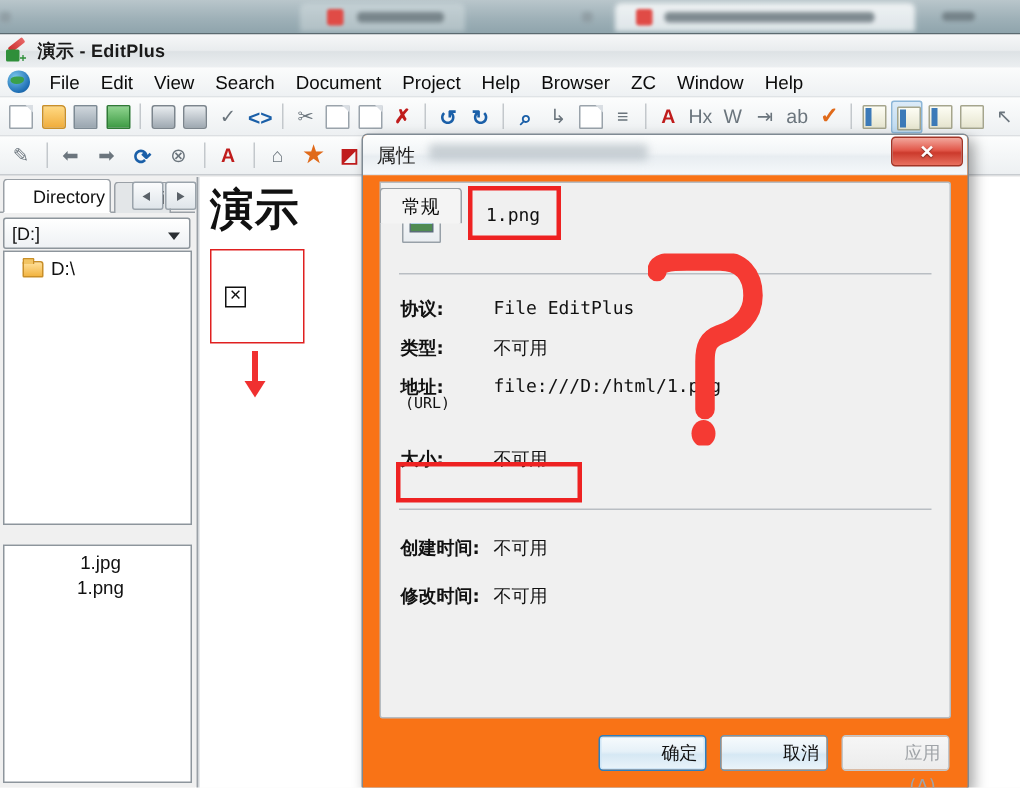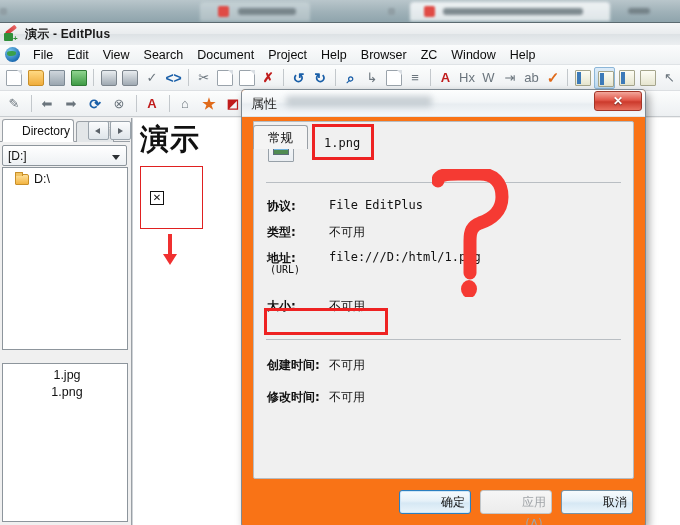--- a/index.html
+++ b/index.html
@@ -610,22 +610,22 @@
       <div class="prow">
         <span class="plabel">修改时间:</span>
         <span class="pvalue cjk">不可用</span>
       </div>
 
       <div id="type-hl"></div>
     </div>
 
     <div id="dlg-buttons">
       <div class="dbtn focus">确定</div>
+      <div class="dbtn">取消</div>
       <div class="dbtn disabled">应用 (A)</div>
-      <div class="dbtn">取消</div>
     </div>
   </div>
 
   <svg id="qmark" viewBox="0 0 80 128">
     <path d="M6 12 C6 6, 14 5, 26 5 L48 5 C62 5, 70 14, 70 28 C70 42, 60 50, 48 54 C40 57, 38 62, 38 72 L38 104" stroke="#f53a33" stroke-width="13" fill="none" stroke-linecap="round" stroke-linejoin="round"></path>
     <ellipse cx="37" cy="120" rx="8" ry="9" fill="#f53a33"></ellipse>
   </svg>
 
 </div>
 

